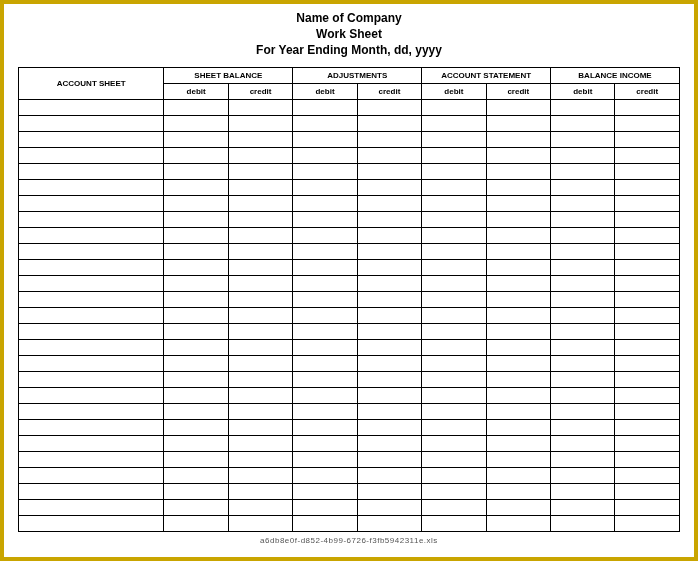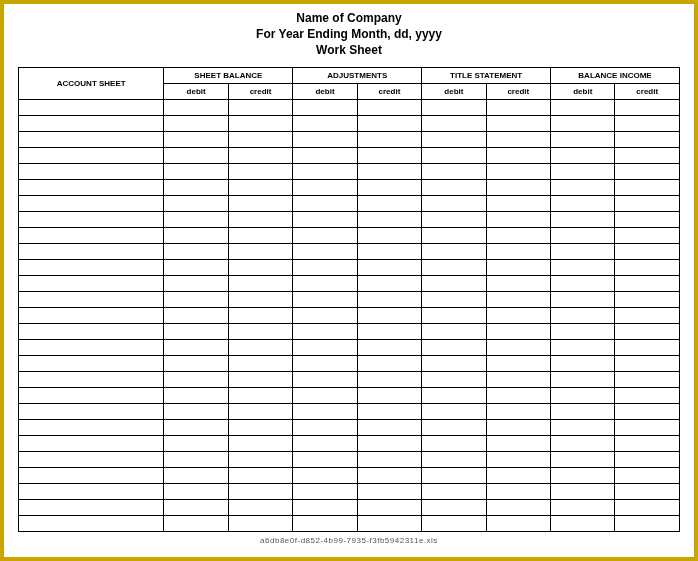--- a/index.html
+++ b/index.html
@@ -49,42 +49,42 @@
     font-size: 8px;
     color: #555;
     letter-spacing: .5px;
   }
 </style>
 </head>
 <body>
 
 <div class="title-block">
   <div>Name of Company</div>
+  <div>Work Sheet</div>
   <div>For Year Ending Month, dd, yyyy</div>
-  <div>Work Sheet</div>
 </div>
 
 <table class="worksheet">
   <colgroup>
     <col class="acct">
     <col class="subcol">
       <col class="subcol">
     <col class="subcol">
       <col class="subcol">
     <col class="subcol">
       <col class="subcol">
     <col class="subcol">
       <col class="subcol">
   </colgroup>
   <thead>
     <tr>
       <th class="acct-head" rowspan="2">ACCOUNT SHEET</th>
       <th class="sect-head" colspan="2">SHEET BALANCE</th>
       <th class="sect-head" colspan="2">ADJUSTMENTS</th>
-      <th class="sect-head" colspan="2">TITLE STATEMENT</th>
+      <th class="sect-head" colspan="2">ACCOUNT STATEMENT</th>
       <th class="sect-head" colspan="2">BALANCE INCOME</th>
     </tr>
     <tr>
       <th class="sub-head">debit</th>
       <th class="sub-head">credit</th>
       <th class="sub-head">debit</th>
       <th class="sub-head">credit</th>
       <th class="sub-head">debit</th>
       <th class="sub-head">credit</th>
       <th class="sub-head">debit</th>
@@ -385,13 +385,13 @@
         <td class="datacell"></td>
         <td class="datacell"></td>
         <td class="datacell"></td>
         <td class="datacell"></td>
         <td class="datacell"></td>
         <td class="datacell"></td>
       </tr>
     </tbody>
 </table>
 
-<div class="footer-id">a6db8e0f-d852-4b99-7935-f3fb5942311e.xls</div>
+<div class="footer-id">a6db8e0f-d852-4b99-6726-f3fb5942311e.xls</div>
 
 </body></html>

